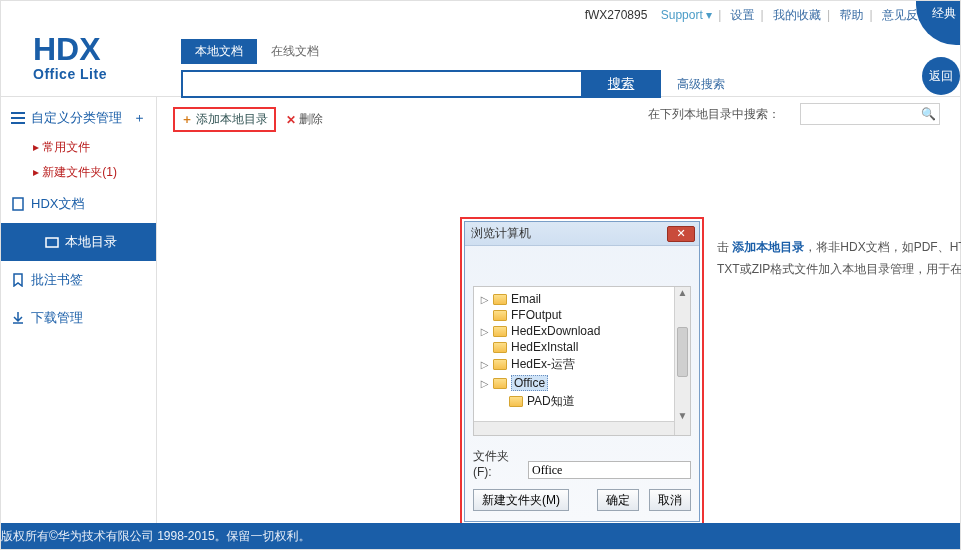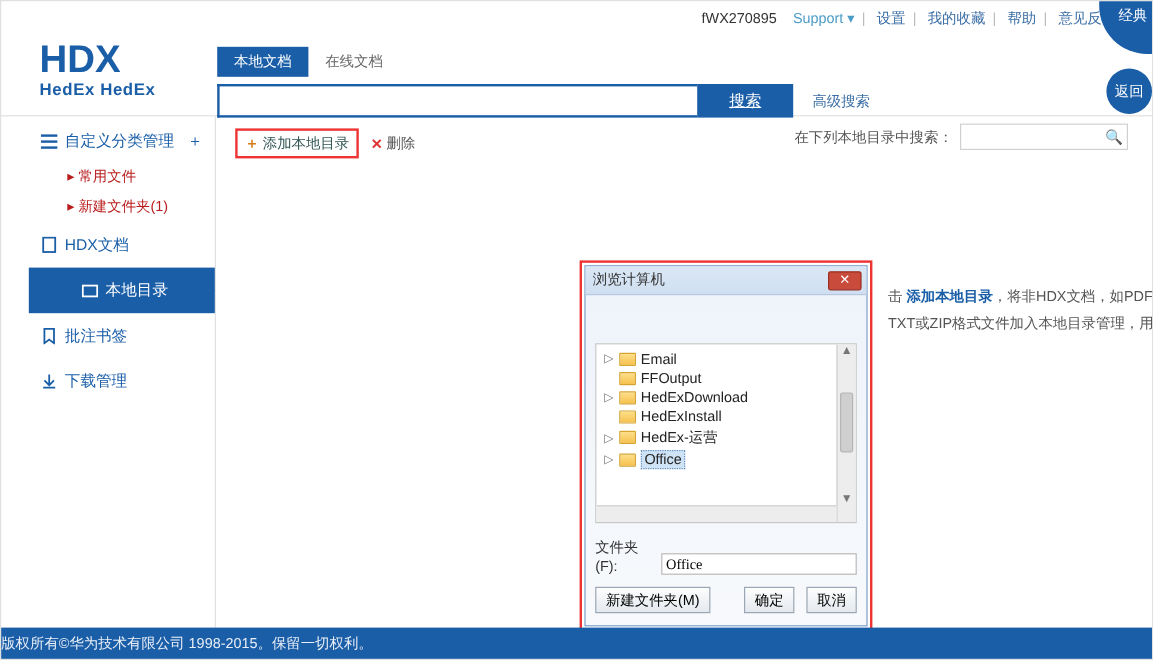--- a/index.html
+++ b/index.html
@@ -24,38 +24,38 @@
   .tabs-area { position: absolute; left: 180px; top: 38px; }
   .tabs-row { display: flex; }
   .tab { padding: 4px 14px; font-size: 12px; color: #666; cursor: pointer; }
   .tab.active { background: #1a5ea8; color: #fff; }
   .search-row { display: flex; align-items:center; margin-top: 6px; }
   .search-input { width: 400px; height: 28px; border: 2px solid #1a5ea8; border-right: none; padding: 0 6px; outline: none; }
   .search-btn { width: 80px; height: 28px; background: #1a5ea8; color: #fff; display:flex; align-items:center; justify-content:center; cursor: pointer; border: none; text-decoration: underline; }
   .adv { margin-left: 16px; color: #3b6ea5; cursor: pointer; }
 
   
-  .main { display:flex; height: calc(100% - 96px - 26px); margin-left: 23px; }
+  .main { display:flex; height: calc(100% - 96px - 26px); }
   .sidebar { width: 156px; border-right: 1px solid #e0e0e0; padding-top: 4px; }
   .side-head { padding: 8px 10px; color: #1a5ea8; font-size: 13px; display:flex; align-items:center; justify-content:space-between; }
   .side-head .plus { color: #1a5ea8; cursor:pointer; }
   .side-items { padding-left: 32px; font-size: 12px; color: #b91c1c; }
   .side-items div { padding: 4px 0; }
   .side-section { padding: 10px 10px; color: #1a5ea8; font-size: 13px; display:flex; align-items:center; gap:6px; cursor:pointer; border-top: 0; }
   .side-section.active { background:#1a5ea8; color:#fff; position:relative;padding-left:44px; }
   .side-section.active::after { content:""; position:absolute; right:-8px; top:50%; margin-top:-8px; border:8px solid transparent; border-left-color:#1a5ea8; }
   .ico { width:14px; height:14px; display:inline-block; }
 
   .content { flex: 1; position:relative; padding: 8px 16px; }
   .toolbar { display:flex; align-items:center; gap:10px; font-size:12px; padding: 2px 0 6px 0; }
   .add-dir { display:inline-flex; align-items:center; gap:3px; color:#355; cursor:pointer; border: 2px solid #e33; padding: 2px 6px; }
   .add-dir .plus { color:#d57b18; font-weight:bold; }
   .del { display:inline-flex; align-items:center; gap:3px; color:#555; cursor:pointer; }
   .del .x { color:#d33; font-weight:bold; }
-  .right-search { position:absolute; right:20px; top:6px; display:flex; align-items:center; gap:6px; font-size:12px; color:#555; }
+  .right-search { position:absolute; right:20px; top:6px; display:flex; align-items:center; gap:20px; font-size:12px; color:#555; }
   .right-search input { width:140px; height:22px; border:1px solid #d0d0d0; padding:0 18px 0 4px; }
   .right-search .mag { position:absolute; right:4px; top:4px; color:#aaa; pointer-events:none; }
   .right-search-wrap { position:relative; }
 
   .blurb { position:absolute; left: 560px; top: 140px; color:#555; font-size:12px; width: 340px; line-height: 1.8; }
   .blurb .lk { color:#1a5ea8; font-weight:bold; }
 
   
   .dialog-wrap { position:absolute; left: 303px; top: 120px; width: 244px; border: 2px solid #e33; padding: 2px; }
   .dialog { border: 1px solid #7a9ec7; background: linear-gradient(#eef3fa, #f7f9fc); font-size:12px; }
@@ -98,21 +98,21 @@
     <div class="corner">
       <div class="corner-tag">
           <span>经典</span>
         </div>
       <div class="corner-tag back">
           <span>返回</span>
         </div>
     </div>
     <div class="logo">
       <div class="big">HDX</div>
-      <div class="sub">HedEx HedEx</div>
+      <div class="sub">Office Lite</div>
     </div>
     <div class="tabs-area">
       <div class="tabs-row">
         <div class="tab active">本地文档</div>
         <div class="tab">在线文档</div>
       </div>
       <div class="search-row">
         <input class="search-input" placeholder="" style="">
         <button class="search-btn">搜索</button>
         <a class="adv">高级搜索</a>
@@ -217,20 +217,25 @@
             <div class="tree-item">
                 <span class="exp">▷</span>
                 <span class="folder-ico"></span>
                 <span class="name">HedEx-运营</span>
               </div>
             <div class="tree-item selected">
                 <span class="exp">▷</span>
                 <span class="folder-ico"></span>
                 <span class="name">Office</span>
               </div>
+            <div class="tree-item level2">
+                <span class="exp"></span>
+                <span class="folder-ico"></span>
+                <span class="name">PAD知道</span>
+              </div>
             <div class="tree-scroll">
                 <div class="arr up">▲</div>
                 <div class="thumb"></div>
                 <div class="arr dn">▼</div>
               </div>
             <div class="hscroll"></div>
           </div>
           <div class="fld-row">
             <span>文件夹(F):</span>
             <input value="Office" style="">

